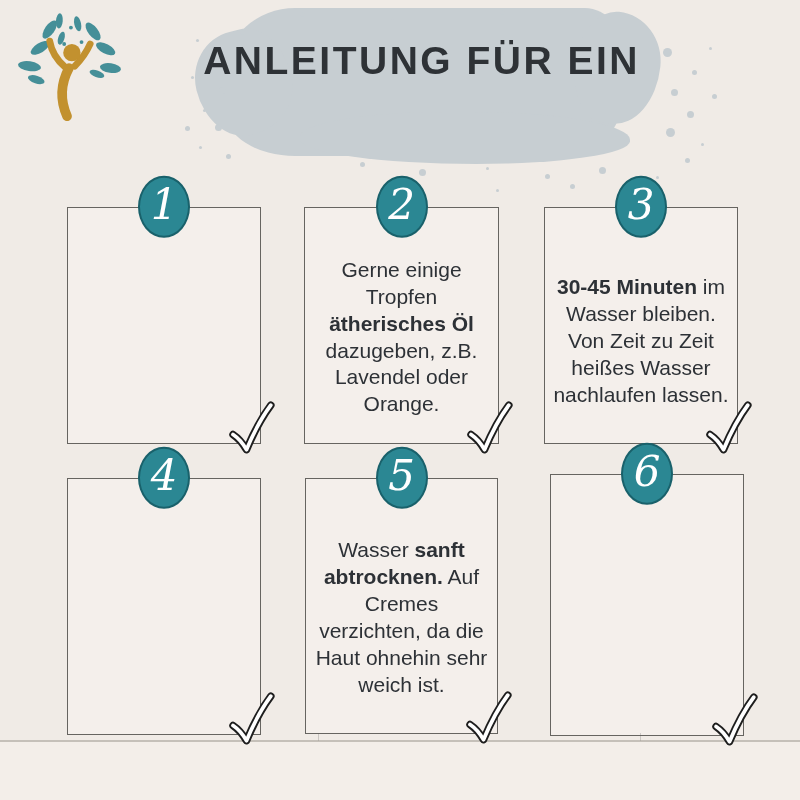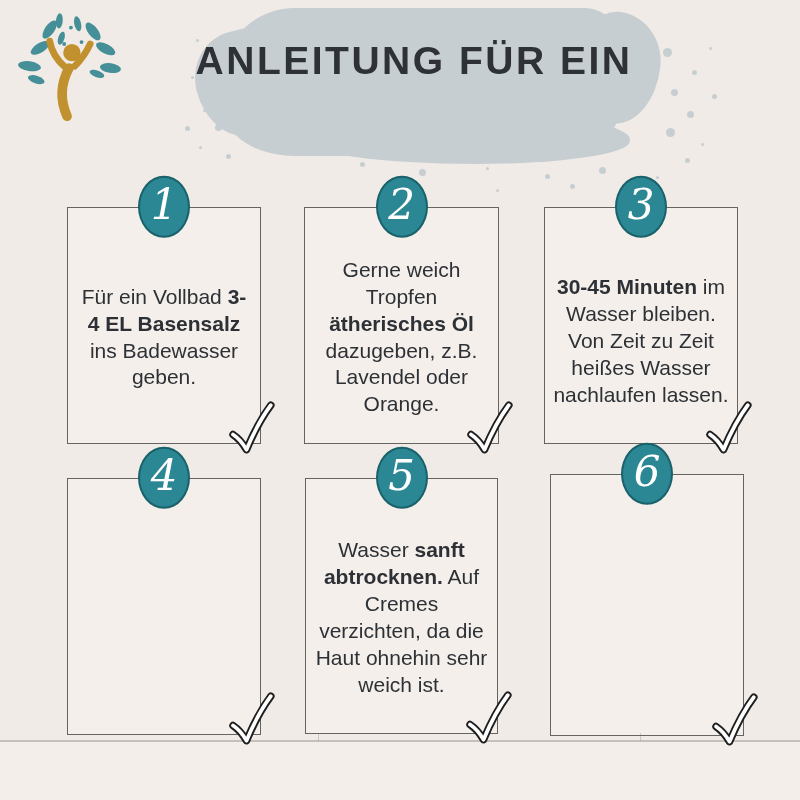--- a/index.html
+++ b/index.html
@@ -45,21 +45,21 @@
       425px 20px 0 2px var(--brush), 432px 60px 0 1px var(--brush), 428px 100px 0 2px var(--brush),
       445px 128px 0 0 var(--brush), 452px 40px 0 0 var(--brush), 448px 82px 0 1px var(--brush),
       460px 112px 0 -1px var(--brush), 468px 16px 0 -1px var(--brush), 472px 64px 0 0 var(--brush);}
 
   
   .logo{position:absolute;left:16px;top:12px;width:106px;height:116px;}
 
   
   .title{position:absolute;left:188px;top:34px;width:452px;margin:0;text-align:center;z-index:3;
     color:var(--title-color);font-size:39px;font-weight:700;letter-spacing:2.5px;line-height:54px;}
-  .title .tl{display:block;white-space:nowrap;}
+  .title .tl{display:block;white-space:nowrap;text-align:right;}
 
   
   .card{position:absolute;background:var(--card-bg);border:1.5px solid var(--card-border);
     box-sizing:border-box;display:flex;align-items:center;justify-content:center;
     text-align:center;padding:38px 8px 14px;}
   .c1{left:67px;top:207px;width:194px;height:237px;}
   .c2{left:304px;top:207px;width:195px;height:237px;}
   .c3{left:544px;top:207px;width:194px;height:237px;padding-top:46px;}
   .c4{left:67px;top:478px;width:194px;height:257px;}
   .c5{left:305px;top:478px;width:193px;height:256px;}
@@ -122,32 +122,31 @@
   </svg>
 
   <h1 class="title">
     <span class="tl">ANLEITUNG FÜR EIN</span>
   </h1>
 
   <div class="card c1">
     <div class="badge">
       <span class="num">1</span>
     </div>
-    <p class="cardtext"><span class="seg">Für ein Vollbad </span><span class="seg bold">3-4 EL Basensalz</span><span class="seg"> ins Badewasser geben.</span></p>
     <svg class="check" viewBox="0 0 56 66">
       <path d="M6,42 C12,46 18,53 22,60 C30,41 42,19 51,7" stroke="var(--check-stroke)" stroke-width="9" fill="none" stroke-linecap="round" stroke-linejoin="round"></path>
       <path d="M6,42 C12,46 18,53 22,60 C30,41 42,19 51,7" stroke="#ffffff" stroke-width="4.5" fill="none" stroke-linecap="round" stroke-linejoin="round"></path>
     </svg>
   </div>
 
   <div class="card c2">
     <div class="badge">
       <span class="num">2</span>
     </div>
-    <p class="cardtext"><span class="seg">Gerne weich Tropfen </span><span class="seg bold">ätherisches Öl</span><span class="seg"> dazugeben, z.B. Lavendel oder Orange.</span></p>
+    <p class="cardtext"><span class="seg">Gerne einige Tropfen </span><span class="seg bold">ätherisches Öl</span><span class="seg"> dazugeben, z.B. Lavendel oder Orange.</span></p>
     <svg class="check" viewBox="0 0 56 66">
       <path d="M6,42 C12,46 18,53 22,60 C30,41 42,19 51,7" stroke="var(--check-stroke)" stroke-width="9" fill="none" stroke-linecap="round" stroke-linejoin="round"></path>
       <path d="M6,42 C12,46 18,53 22,60 C30,41 42,19 51,7" stroke="#ffffff" stroke-width="4.5" fill="none" stroke-linecap="round" stroke-linejoin="round"></path>
     </svg>
   </div>
 
   <div class="card c3">
     <div class="badge">
       <span class="num">3</span>
     </div>

